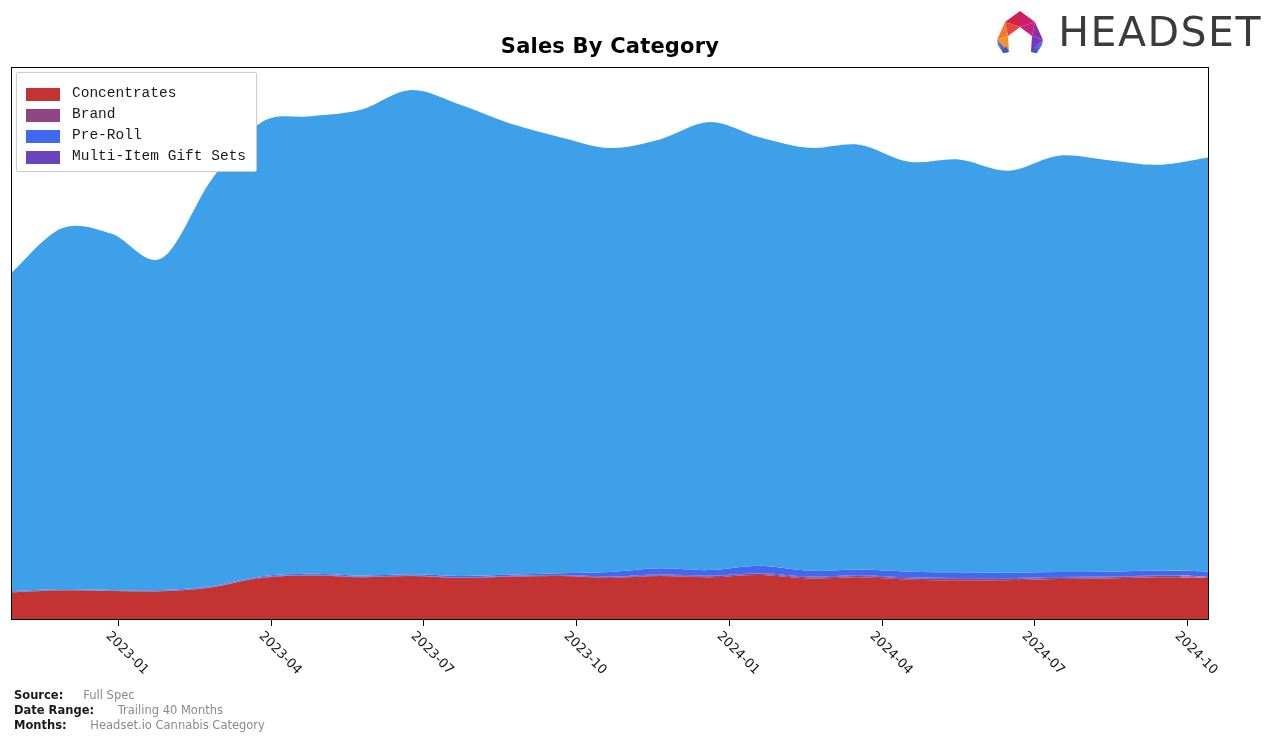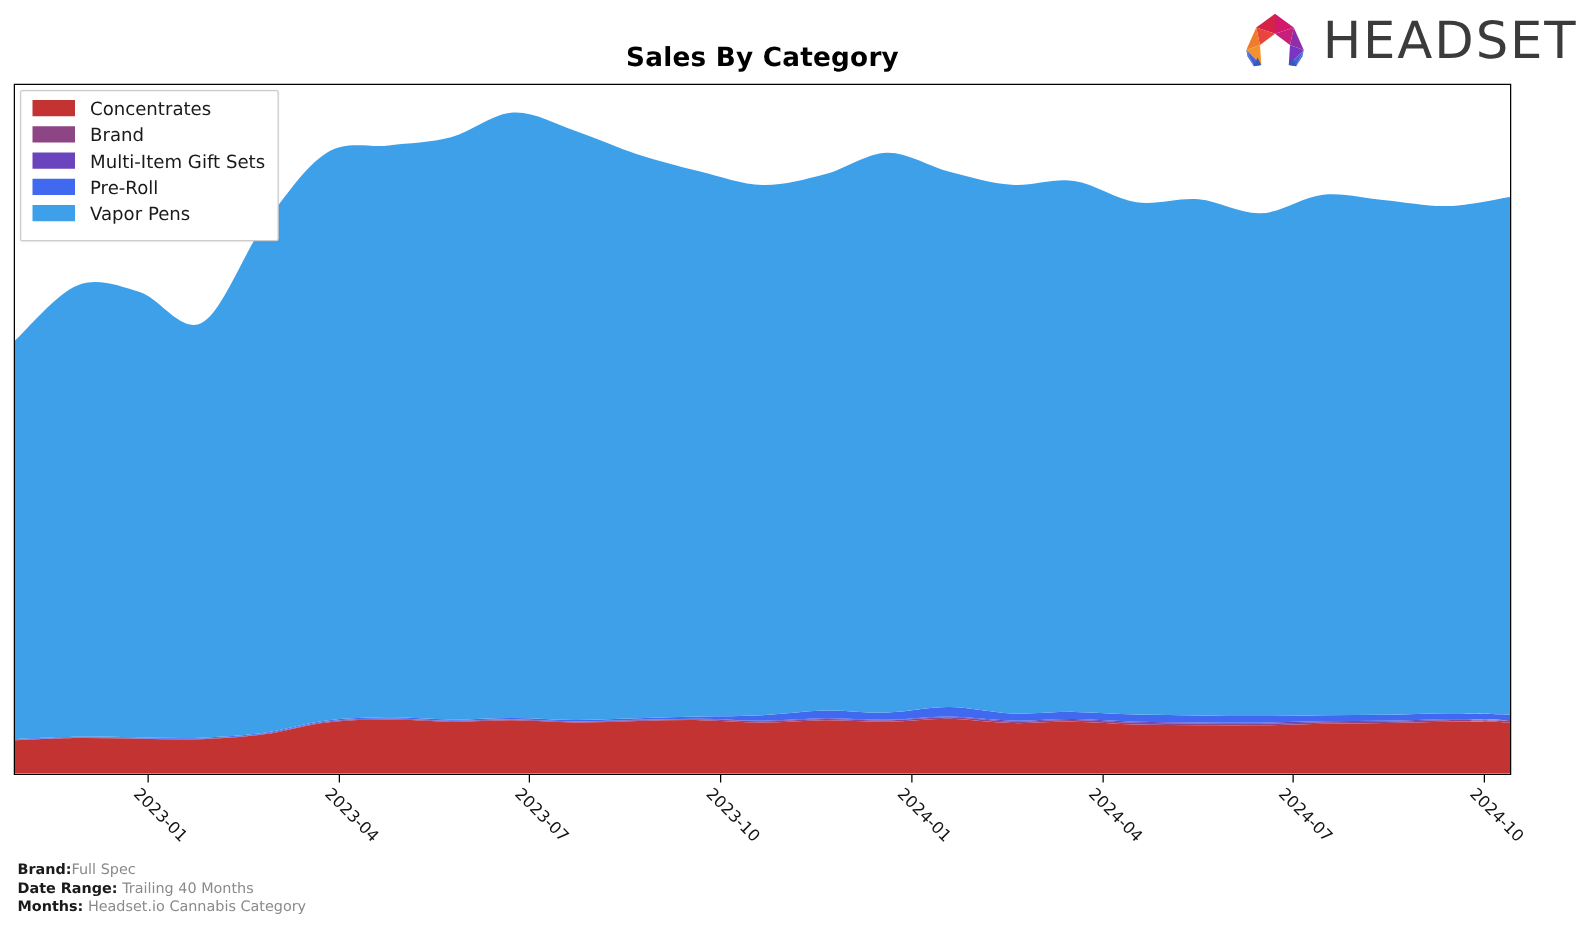--- a/index.html
+++ b/index.html
@@ -62,22 +62,23 @@
     left: 16px; top: 72px;
     background: #ffffff;
     border: 1px solid #cccccc;
     border-radius: 2px;
     padding: 7px 10px 7px 9px;
     box-shadow: 0 0 2px rgba(0,0,0,0.07);
     z-index: 5;
   }
   .legend-row {
     display: flex;
-    align-items: flex-start;
+    align-items: flex-end;
     height: 21px;
+    font-family: Liberation Mono, monospace;
   }
   .legend-swatch {
     width: 34px; height: 13px;
     margin-right: 12px;
     flex: none;
   }
   .legend-label {
     font-size: 14.5px;
     color: #1a1a1a;
     white-space: nowrap;
@@ -99,21 +100,21 @@
   
   #footer {
     position: absolute;
     left: 14px; top: 688px;
     font-size: 11.5px;
     line-height: 15px;
     color: #808080;
   }
   #footer .f-line { white-space: nowrap; }
   #footer .f-key { color: #1a1a1a; font-weight: bold; }
-  #footer .f-val { color: #8a8a8a; }
+  #footer .f-val { color: #8a8a8a; margin-left: 20px; }
 </style>
 </head>
 <body>
 
 <div id="page">
 
   <div id="chart-title">Sales By Category</div>
 
   <div id="brand-logo">
     <svg class="logo-mark" viewBox="0 0 56 48">
@@ -148,30 +149,26 @@
   <div id="legend">
       <div class="legend-row">
         <span class="legend-swatch" style="background: rgb(195, 51, 50);"></span>
         <span class="legend-label">Concentrates</span>
       </div>
       <div class="legend-row">
         <span class="legend-swatch" style="background: rgb(142, 69, 133);"></span>
         <span class="legend-label">Brand</span>
       </div>
       <div class="legend-row">
-        <span class="legend-swatch" style="background: rgb(106, 68, 189);"></span>
-        <span class="legend-label">Multi-Item Gift Sets</span>
-      </div>
-      <div class="legend-row">
         <span class="legend-swatch" style="background: rgb(65, 105, 240);"></span>
         <span class="legend-label">Pre-Roll</span>
       </div>
       <div class="legend-row">
-        <span class="legend-swatch" style="background: rgb(63, 160, 234);"></span>
-        <span class="legend-label">Vapor Pens</span>
+        <span class="legend-swatch" style="background: rgb(106, 68, 189);"></span>
+        <span class="legend-label">Multi-Item Gift Sets</span>
       </div>
     </div>
 
   <div id="x-axis">
       <div class="x-tick" style="left: 106.981px;"></div>
       <div class="x-label" style="left: 102.981px;">2023-01</div>
       <div class="x-tick" style="left: 259.726px;"></div>
       <div class="x-label" style="left: 255.726px;">2023-04</div>
       <div class="x-tick" style="left: 412.471px;"></div>
       <div class="x-label" style="left: 408.471px;">2023-07</div>
@@ -181,18 +178,18 @@
       <div class="x-label" style="left: 713.961px;">2024-01</div>
       <div class="x-tick" style="left: 870.706px;"></div>
       <div class="x-label" style="left: 866.706px;">2024-04</div>
       <div class="x-tick" style="left: 1023.45px;"></div>
       <div class="x-label" style="left: 1019.45px;">2024-07</div>
       <div class="x-tick" style="left: 1176.2px;"></div>
       <div class="x-label" style="left: 1172.2px;">2024-10</div>
     </div>
 
   <div id="footer">
-      <div class="f-line"><span class="f-key">Brand:</span><span class="f-val">Full Spec</span></div>
+      <div class="f-line"><span class="f-key">Source:</span><span class="f-val">Full Spec</span></div>
       <div class="f-line"><span class="f-key">Date Range:</span><span class="f-val"> Trailing 40 Months</span></div>
       <div class="f-line"><span class="f-key">Months:</span><span class="f-val"> Headset.io Cannabis Category</span></div>
     </div>
 
 </div>
 
 </body></html>

